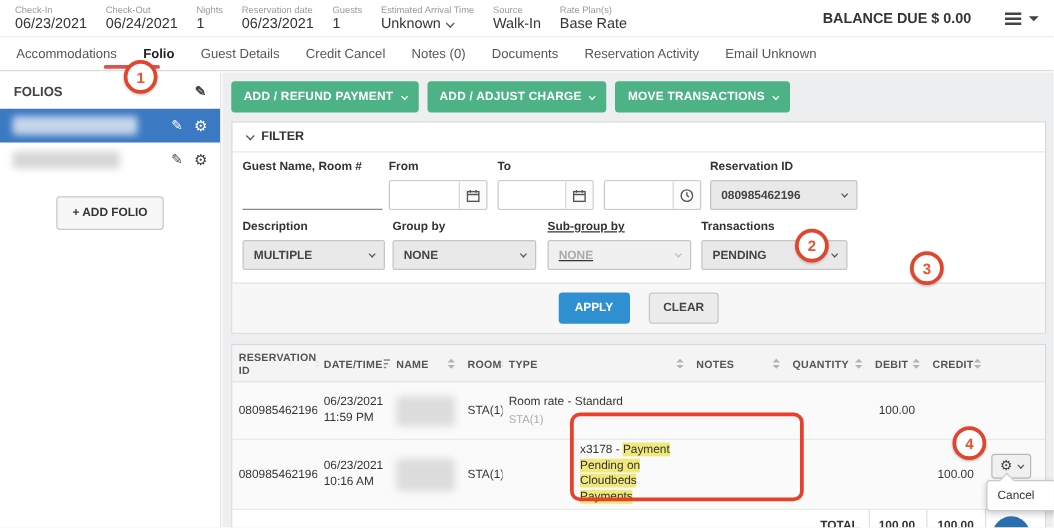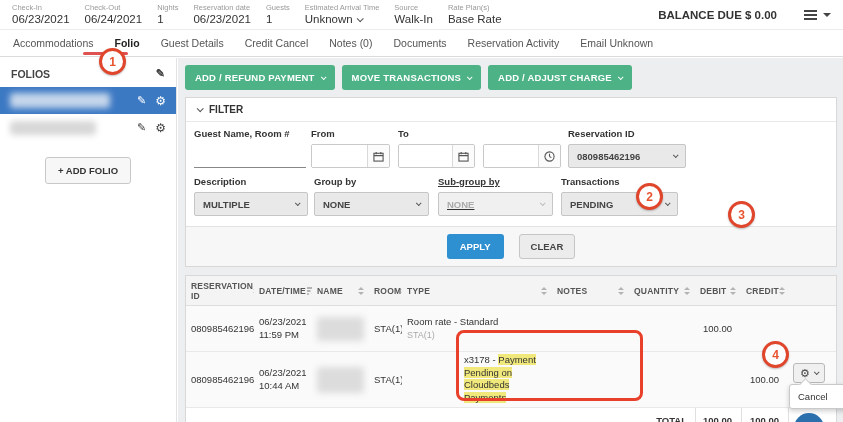--- a/index.html
+++ b/index.html
@@ -201,25 +201,25 @@
   </div>
 
   <div class="main">
 
     <div class="action-row">
       <button class="btn-green">
           <span>ADD / REFUND PAYMENT</span>
           <i class="chev white small"></i>
         </button>
       <button class="btn-green">
-          <span>MOVE TRANSACTIONS</span>
+          <span>ADD / ADJUST CHARGE</span>
           <i class="chev white small"></i>
         </button>
       <button class="btn-green">
-          <span>ADD / ADJUST CHARGE</span>
+          <span>MOVE TRANSACTIONS</span>
           <i class="chev white small"></i>
         </button>
     </div>
 
     <div class="filter-panel">
       <div class="filter-header">
         <i class="chev"></i>
         <span>FILTER</span>
       </div>
       <div class="filter-body">
@@ -403,21 +403,21 @@
         </div>
         <div class="t-cell c5"></div>
         <div class="t-cell c6"></div>
         <div class="t-cell c7 num">100.00</div>
         <div class="t-cell c8 num"></div>
         <div class="t-cell c9"></div>
       </div>
 
       <div class="t-row t-body-row row2">
         <div class="t-cell c0 cell-top">080985462196</div>
-        <div class="t-cell c1 cell-top" style="line-height:1.3;">06/23/2021 10:44 AM</div>
+        <div class="t-cell c1 cell-top" style="line-height:1.3;">06/23/2021 10:16 AM</div>
         <div class="t-cell c2 cell-top">
             <span class="blob name2"></span>
           </div>
         <div class="t-cell c3 cell-top">STA(1)</div>
         <div class="t-cell c4 cell-top">
           <div class="type-lines">
             <span>Credit Card - Visa x3178 - </span><span class="hl">Payment Pending on Cloudbeds Payments</span>
             <div class="sub">STA(1)</div>
           </div>
         </div>

